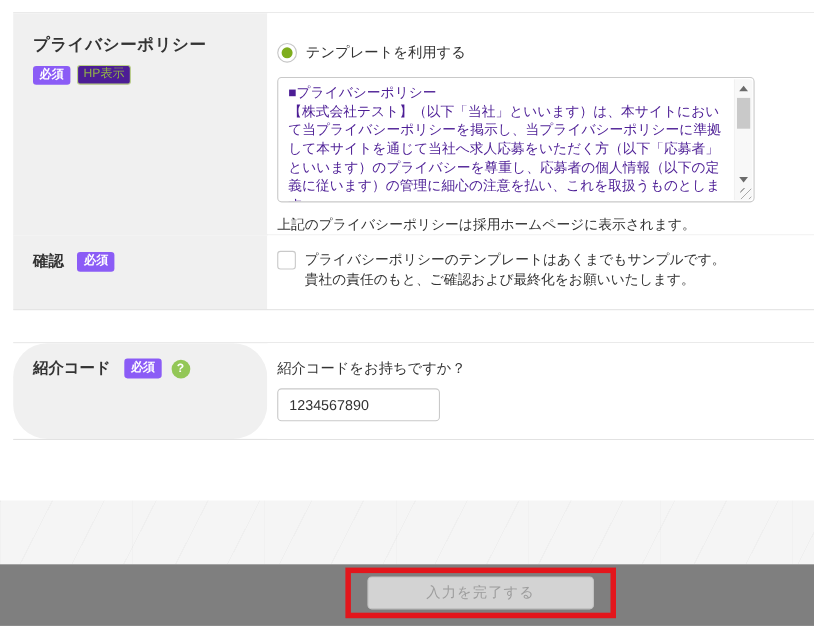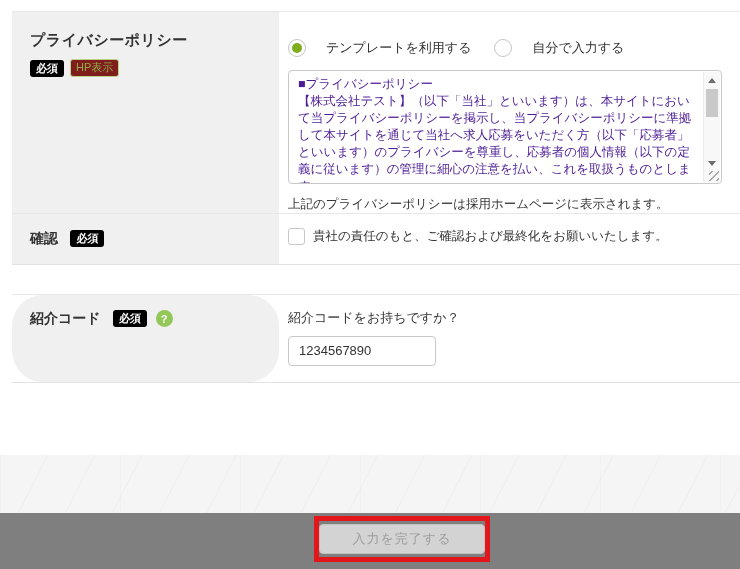--- a/index.html
+++ b/index.html
@@ -6,42 +6,42 @@
   html,body { width:740px; height:569px; }
   body {
     font-family:"Liberation Sans","DejaVu Sans",sans-serif;
     background:#ffffff; color:#333; position:relative; overflow:hidden;
   }
   .form-wrap { position:absolute; left:12px; top:11px; right:0; }
   .block { border-top:1px solid #e8e8e8; border-bottom:1px solid #e2e2e2; }
   .block + .block { margin-top:29px; }
   .row { display:flex; align-items:stretch; }
   .row + .row { border-top:1px solid #e8e8e8; }
-  .cell-label { width:267px; background:#f0f0f0; padding:19px 16px 16px 18px; flex:none; }
+  .cell-label { width:231px; background:#f0f0f0; padding:19px 16px 16px 18px; flex:none; }
   .cell-content { flex:1; background:#fff; padding:0 18px 0 9px; position:relative; }
 
   .field-title { font-size:15px; font-weight:bold; color:#333; letter-spacing:0.5px; }
   .field-title-inline { font-size:14px; font-weight:bold; color:#333; display:inline-block; vertical-align:middle; }
   .badges { margin-top:9px; display:flex; gap:6px; align-items:center; }
   .badge-req {
-    display:inline-block; background:#000000; color:#fff; font-size:11px; font-weight:bold;
+    display:inline-block; background:#8b5cf6; color:#fff; font-size:11px; font-weight:bold;
     padding:2px 6px 3px; border-radius:3px; line-height:1.1; vertical-align:middle;
   }
   .badge-hp {
-    display:inline-block; background:#7f1d1d; color:#90b148; border:1px solid #bcd287;
+    display:inline-block; background:#4c1d95; color:#90b148; border:1px solid #bcd287;
     font-size:11px; padding:1px 5px 2px; border-radius:3px; line-height:1.2; vertical-align:middle;
   }
   .help-circle {
     display:inline-flex; width:17px; height:17px; border-radius:50%; background:#93c757;
     color:#fff; font-size:11px; font-weight:bold; align-items:center; justify-content:center;
     vertical-align:middle; margin-left:4px;
   }
 
   .radio-row { display:flex; align-items:center; gap:9px; }
-  .radio-item { display:flex; align-items:center; gap:20px; cursor:pointer; }
+  .radio-item { display:flex; align-items:center; gap:8px; cursor:pointer; }
   .radio-circle {
     width:18px; height:18px; border-radius:50%; background:#fff; border:1px solid #c6c6c6;
     display:flex; align-items:center; justify-content:center; flex:none;
   }
   .radio-circle .dot { width:10px; height:10px; border-radius:50%; background:#7ead1d; display:none; }
   .radio-circle.checked .dot { display:block; }
   .radio-label { font-size:13px; color:#333; }
 
   
   .pp-radio-row { padding-top:27px; }
@@ -96,21 +96,21 @@
   
   .pattern-strip {
     position:absolute; left:0; right:0; top:455px; height:58px;
     background-color:#f5f5f5;
     background-image:
       repeating-linear-gradient(117deg, rgba(0,0,0,0.022) 0 1px, transparent 1px 42px),
       repeating-linear-gradient(90deg, rgba(0,0,0,0.015) 0 1px, transparent 1px 120px);
   }
   .footer-bar { position:absolute; left:0; right:0; top:513px; height:56px; background:#7f7f7f; }
   .annotation {
-    position:absolute; left:314px; top:516px; width:176px; height:46px;
+    position:absolute; left:314px; top:516px; width:246px; height:46px;
     border:5px solid #e3161c; display:flex; align-items:center; justify-content:center;
     background:#7f7f7f;
   }
   .submit-btn {
     width:206px; height:30px; background:#d3d3d3; border:1px solid #c2c2c2; border-radius:4px;
     color:#9d9d9d; font-size:13px; font-family:"Liberation Sans","DejaVu Sans",sans-serif;
     cursor:default; letter-spacing:1px;
   }
 </style>
 </head>
@@ -128,24 +128,20 @@
           <span class="badge-hp">HP表示</span>
         </div>
       </div>
       <div class="cell-content">
         <div class="radio-row pp-radio-row">
           <div class="radio-item">
             <span class="radio-circle checked">
                 <span class="dot"></span>
               </span>
             <span class="radio-label">テンプレートを利用する</span>
-          </div>
-          <div class="radio-item">
-            <span class="radio-circle"></span>
-            <span class="radio-label">自分で入力する</span>
           </div>
         </div>
 
         <div class="fake-textarea">
           <div class="ta-text">■プライバシーポリシー
 【株式会社テスト】（以下「当社」といいます）は、本サイトにおいて当プライバシーポリシーを掲示し、当プライバシーポリシーに準拠して本サイトを通じて当社へ求人応募をいただく方（以下「応募者」といいます）のプライバシーを尊重し、応募者の個人情報（以下の定義に従います）の管理に細心の注意を払い、これを取扱うものとします。
 
 ◆個人情報</div>
           <div class="sb">
             <div class="sb-btn up">
@@ -165,20 +161,21 @@
 
     <div class="row">
       <div class="cell-label confirm-label-cell">
         <span class="field-title-inline">確認</span>
         <span class="badge-req" style="margin-left:8px;">必須</span>
       </div>
       <div class="cell-content confirm-content" style="padding-bottom:18px;">
         <div class="confirm-line">
           <span class="checkbox"></span>
           <div class="confirm-text">
+            <div>プライバシーポリシーのテンプレートはあくまでもサンプルです。</div>
             <div>貴社の責任のもと、ご確認および最終化をお願いいたします。</div>
           </div>
         </div>
       </div>
     </div>
 
   </div>
 
   <div class="block">
     <div class="row">

